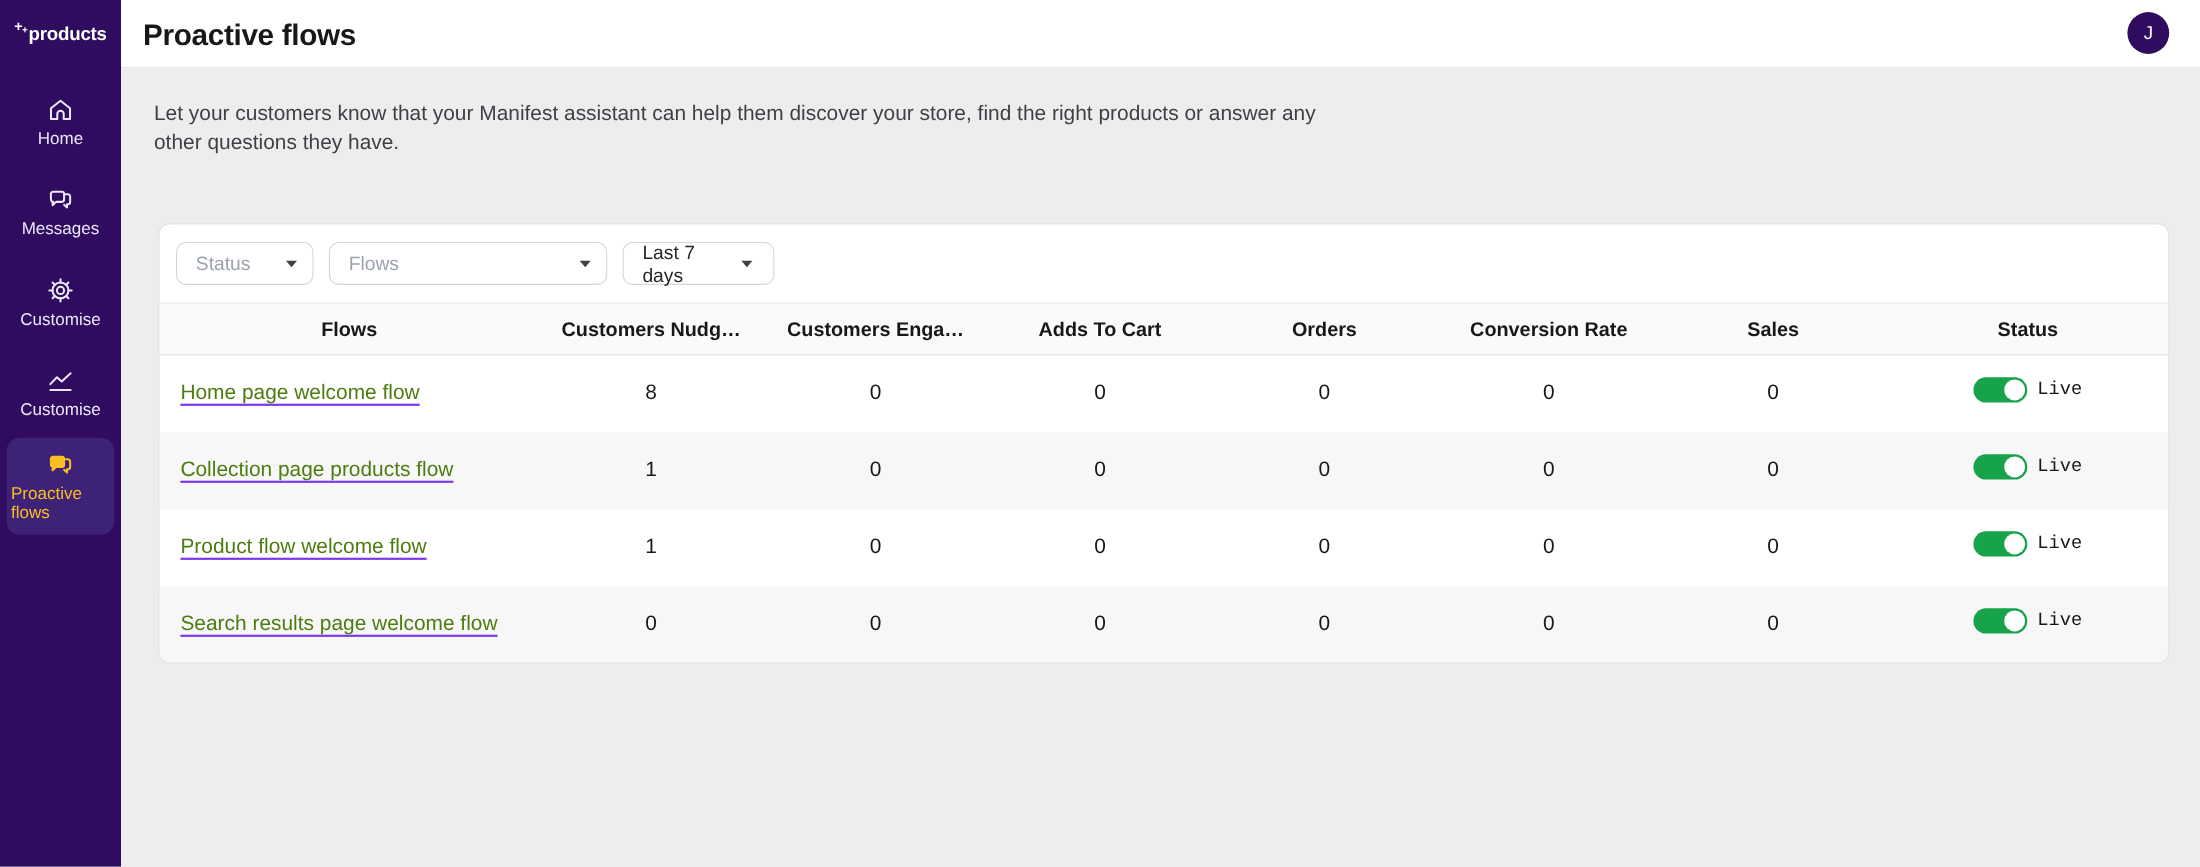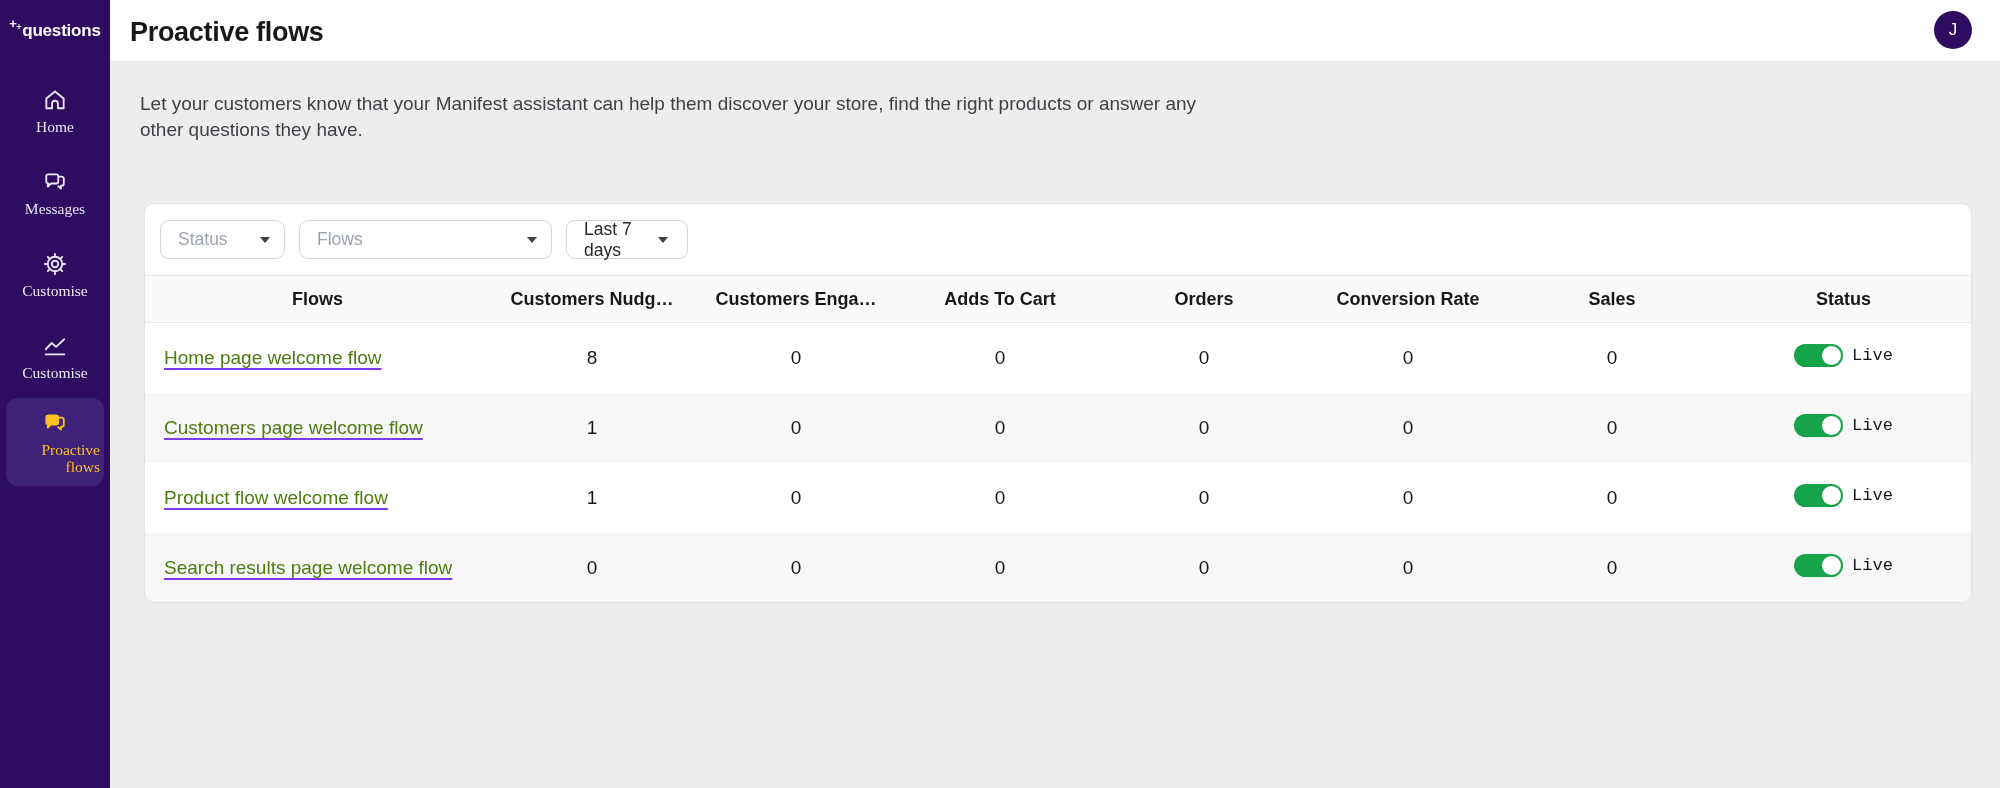--- a/index.html
+++ b/index.html
@@ -21,21 +21,21 @@
     color:#fff; font-weight:700; font-size:17px; letter-spacing:-0.2px;
     position:relative;
   }
   .logo .sparks { position:relative; width:13px; height:18px; display:inline-block; }
   .logo .sparks .s1 { position:absolute; left:0; top:-6px; font-size:13px; font-weight:700; }
   .logo .sparks .s2 { position:absolute; left:7px; top:0px; font-size:9px; font-weight:700; }
   .nav { list-style:none; margin-top:8px; }
   .nav-item {
     height:82px; display:flex; flex-direction:column; align-items:center;
     justify-content:center; gap:5px; color:#ECE7F8; font-size:15.5px;
-    cursor:pointer; text-align:right;font-family:Liberation Serif, serif;
+    cursor:pointer; text-align:left;
   }
   .nav-item .ic { width:26px; height:26px; display:block; }
   .nav-item.active {
     height:88px; margin:0 6px; border-radius:12px; background:#3E2277;
     color:#FBBF24; padding:6px 4px;
   }
   .nav-item.active .lbl { line-height:17px; }
   .lbl { display:block; }
 
   
@@ -69,21 +69,21 @@
 
   
   .filters { height:71px; display:flex; align-items:center; padding-left:15px; gap:14px; }
   .dropdown {
     height:39px; border:1px solid #D6D6DA; border-radius:9px; background:#fff;
     display:flex; align-items:center; justify-content:space-between;
     font-size:17.5px; cursor:pointer; padding:0 14px 0 17px;
   }
   .dd-status { width:125px; }
   .dd-flows  { width:253px; }
-  .dd-range  { width:122px; padding-right:19px; }
+  .dd-range  { width:138px; padding-right:19px; }
   .dropdown .ph { color:#9CA3AF; }
   .dropdown .val { color:#27272A; }
   .caret {
     width:0; height:0; margin-left:10px; flex:none;
     border-left:5.5px solid transparent; border-right:5.5px solid transparent;
     border-top:6.5px solid #3F3F46;
   }
 
   
   table { width:1828px; border-collapse:collapse; table-layout:fixed; }
@@ -114,21 +114,21 @@
 </style>
 </head>
 <body>
 
 <aside class="sidebar">
   <div class="logo">
     <span class="sparks">
         <span class="s1">+</span>
         <span class="s2">+</span>
       </span>
-    <span>questions</span>
+    <span>products</span>
   </div>
   <ul class="nav">
 
     <li class="nav-item">
       <span class="ic">
         <svg viewBox="0 0 24 24" fill="none" stroke="#ECE7F8" stroke-width="1.7" stroke-linecap="round" stroke-linejoin="round">
           <path d="M4 10.6 L12 4.2 L20 10.6 V19.6 H14.7 V15.4 a2.7 2.7 0 0 0 -5.4 0 V19.6 H4 Z"></path>
         </svg>
       </span>
       <span class="lbl">Home</span>
@@ -245,21 +245,21 @@
             <span class="status-wrap">
               <span class="toggle">
                   <span class="knob"></span>
                 </span>
               <span class="status-label">Live</span>
             </span>
           </td>
         </tr>
 
         <tr>
-          <td class="cell-flow"><a class="flow-link">Customers page welcome flow</a></td>
+          <td class="cell-flow"><a class="flow-link">Collection page products flow</a></td>
           <td>1</td>
           <td>0</td>
           <td>0</td>
           <td>0</td>
           <td>0</td>
           <td>0</td>
           <td>
             <span class="status-wrap">
               <span class="toggle">
                   <span class="knob"></span>

